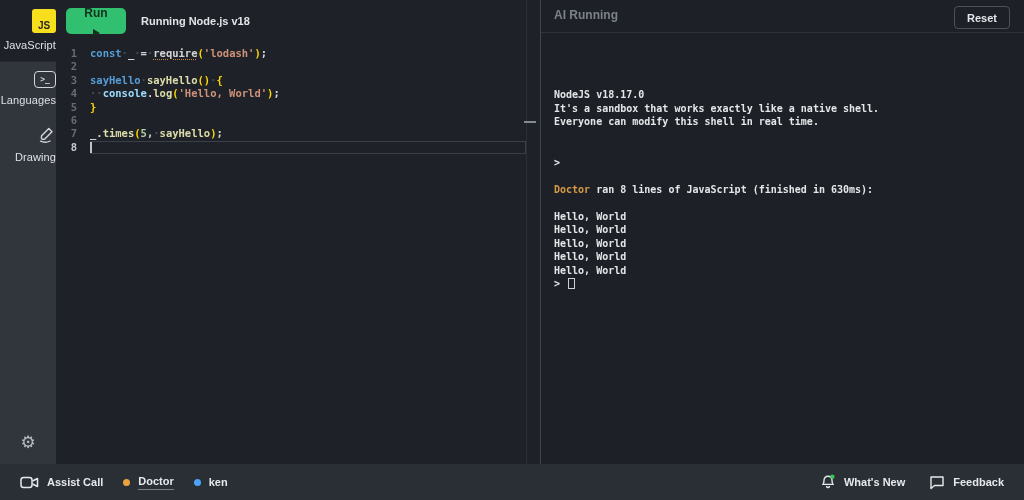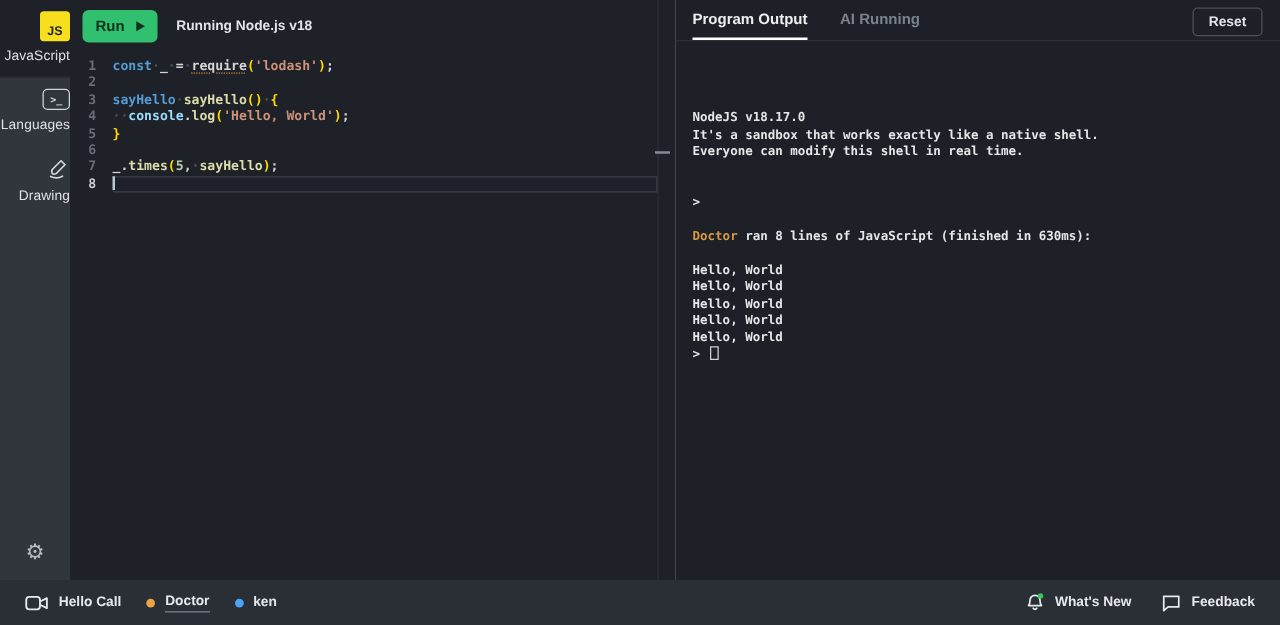--- a/index.html
+++ b/index.html
@@ -21,21 +21,21 @@
                font:bold 8px "DejaVu Sans Mono", monospace; color:#d3d7db; }
   .gear { position:absolute; left:0; bottom:12px; width:56px; text-align:center;
           font-family:"DejaVu Sans", sans-serif; font-size:17px; color:#b6bcc2; cursor:pointer; }
 
   
   .main { position:absolute; left:56px; top:0; width:485px; height:464px;
           background:#1e2228; border-right:1px solid #41464d; }
   .main-header { height:42px; display:flex; align-items:center; padding-left:10px; }
   .run-btn { width:60px; height:26px; background:#31c06f; border:none; border-radius:5px;
              display:flex; align-items:center; justify-content:center; gap:9px;
-             color:#12301e; font:bold 12px "Liberation Sans", sans-serif; cursor:pointer; }
+             color:#12301e; font:bold 12px "Liberation Sans", sans-serif; cursor:pointer;flex-direction:column; }
   .play-tri { width:0; height:0; border-left:7px solid #12301e;
               border-top:4.5px solid transparent; border-bottom:4.5px solid transparent; }
   .status { margin-left:15px; font-weight:bold; font-size:11px; color:#e2e5e8; }
 
   .code-area { padding-top:5px; }
   .code-line { display:flex; height:13.4px; line-height:13.4px;
                font:bold 10.5px "DejaVu Sans Mono", monospace; }
   .gutter { flex:none; width:34px; text-align:right; padding-right:13px; color:#666d75; }
   .line-body { flex:1; margin-right:14px; white-space:pre; }
   .code-line.active .gutter { color:#c7cdd3; }
@@ -153,21 +153,20 @@
           <span class="gutter">8</span>
           <span class="line-body"><span class="caret"></span></span>
         </div>
       </div>
     <div class="ruler"></div>
     <div class="ruler-mark"></div>
   </section>
 
   <section class="right-panel">
     <div class="tab-row">
-      <div class="tab active">Program Output</div>
       <div class="tab">AI Running</div>
       <button class="reset-btn">Reset</button>
     </div>
     <div class="console" id="console-body">
         <div class="console-line"><span>NodeJS v18.17.0</span></div>
         <div class="console-line"><span>It's a sandbox that works exactly like a native shell.</span></div>
         <div class="console-line"><span>Everyone can modify this shell in real time.</span></div>
         <div class="console-line"></div>
         <div class="console-line"></div>
         <div class="console-line"><span>&gt;</span></div>
@@ -185,21 +184,21 @@
 
   <footer class="bottom-bar">
     <div class="bb-left">
       <div class="bb-group">
         <span>
           <svg class="icon-svg" width="19" height="13" viewBox="0 0 19 13" fill="none" stroke="#e6e9ec" stroke-width="1.5" stroke-linejoin="round">
             <rect x="1" y="1.5" width="11" height="10" rx="2.5"></rect>
             <path d="M12.5 5 L17.5 2.5 V10.5 L12.5 8"></path>
           </svg>
         </span>
-        <span>Hello Call</span>
+        <span>Assist Call</span>
       </div>
       <div class="bb-group">
         <span class="dot dot-orange"></span>
         <span class="name-underline">Doctor</span>
       </div>
       <div class="bb-group">
         <span class="dot dot-blue"></span>
         <span>ken</span>
       </div>
     </div>

